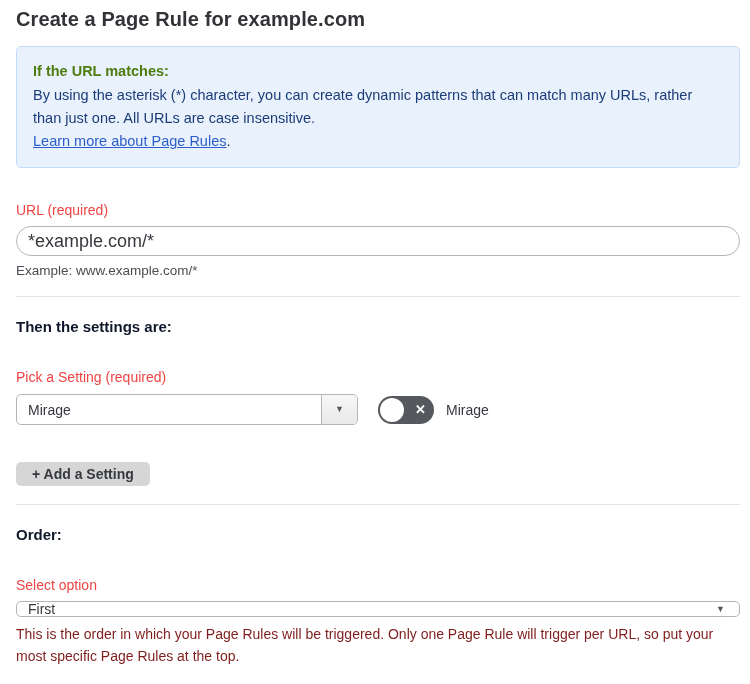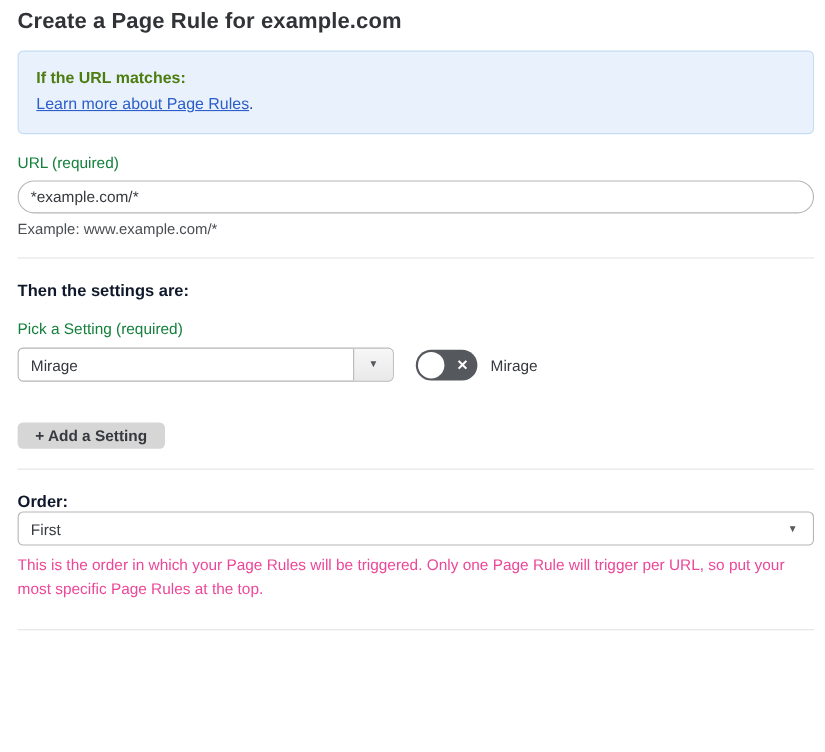--- a/index.html
+++ b/index.html
@@ -40,32 +40,32 @@
   .info-box .info-body { max-width: 700px; }
   .info-box a.info-link {
     color: #2c5dc9;
     text-decoration: underline;
     cursor: pointer;
   }
   .info-box .info-link-suffix { color: #1b3c78; }
 
   .field-label {
     font-size: 14px;
-    color: #15803d;
-    margin-top: 18px;
+    color: #ef4444;
+    margin-top: 34px;
     margin-bottom: 8px;
   }
 
   .text-input {
     width: 100%;
     height: 30px;
     border: 1px solid #b5b5b5;
     border-radius: 15px;
     padding: 0 11px;
-    font-size: 14px;
+    font-size: 18px;
     color: #36393e;
     font-family: "Liberation Sans", sans-serif;
     background: #ffffff;
     outline: none;
   }
 
   .helper-text {
     font-size: 13.5px;
     color: #4a4d52;
     margin-top: 7px;
@@ -175,57 +175,58 @@
   .btn-grey {
     background: #d6d6d6;
     color: #36393e;
   }
   .add-setting-btn { margin-top: 37px; }
 
   
   .full-select {
     position: relative;
     width: 100%;
-    height: 31px;
+    height: 16px;
     border: 1px solid #b5b5b5;
     border-radius: 5px;
     background: #ffffff;
     display: flex;
     align-items: center;
     padding-left: 11px;
     font-size: 14px;
     color: #36393e;
     cursor: pointer;
   }
   .full-select .caret {
     position: absolute;
     right: 14px;
     top: 50%;
     transform: translateY(-50%);
   }
 
   .order-helper {
     font-size: 14px;
-    color: #ec4899;
+    color: #7f1d1d;
     line-height: 22px;
     margin-top: 6px;
     max-width: 730px;
   }
 
   .footer-divider { margin-top: 26px; }
 </style>
 </head>
 <body>
 
 <div class="container">
 
   <h1 class="page-title">Create a Page Rule for example.com</h1>
 
   <div class="info-box">
     <div class="info-heading">If the URL matches:</div>
+    <div class="info-body">By using the asterisk (*) character, you can create dynamic patterns that can match many URLs, rather than just one. All URLs are case insensitive.</div>
     <div>
       <a class="info-link">Learn more about Page Rules</a><span class="info-link-suffix">.</span>
     </div>
   </div>
 
   <div class="field-label">URL (required)</div>
   <input type="text" class="text-input" value="*example.com/*" style="">
   <div class="helper-text">Example: www.example.com/*</div>
 
   <hr class="divider">
@@ -247,20 +248,21 @@
     </div>
     <span class="toggle-label">Mirage</span>
   </div>
 
   <button class="btn btn-grey add-setting-btn">+ Add a Setting</button>
 
   <hr class="divider">
 
   <div class="section-heading">Order:</div>
 
+  <div class="field-label">Select option</div>
 
   <div class="full-select">
     <span>First</span>
     <span class="caret">▼</span>
   </div>
 
   <div class="order-helper">This is the order in which your Page Rules will be triggered. Only one Page Rule will trigger per URL, so put your most specific Page Rules at the top.</div>
 
   <hr class="divider footer-divider">
 

